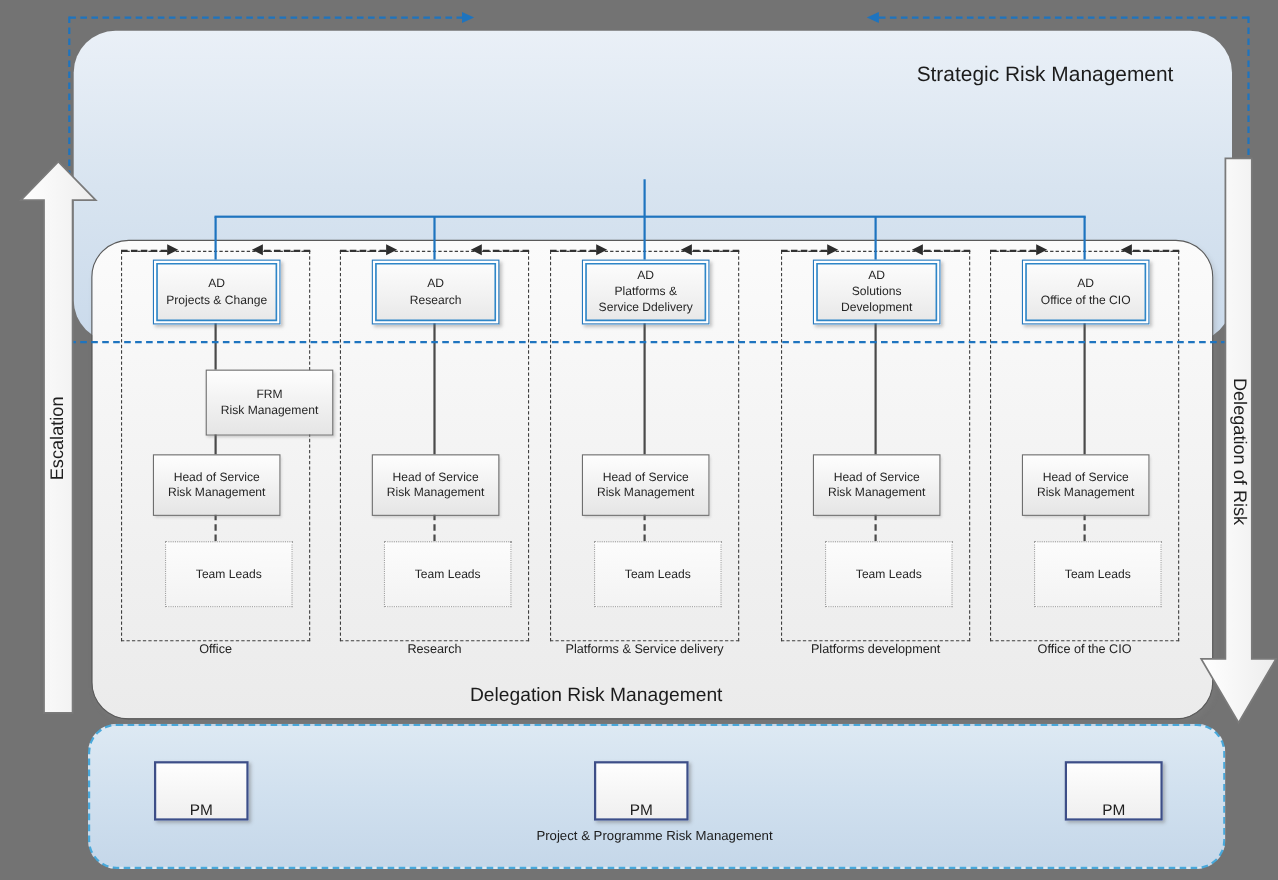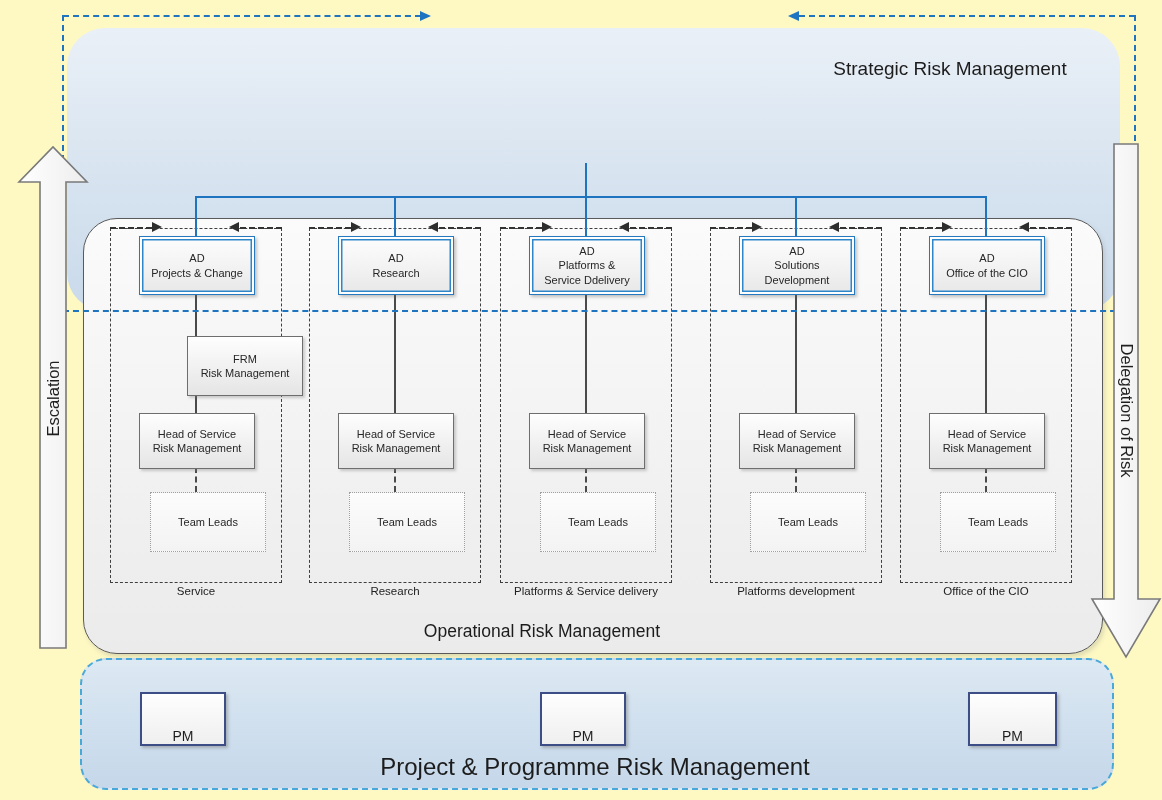--- a/index.html
+++ b/index.html
@@ -1,17 +1,17 @@
 <!DOCTYPE html>
 <html><head>
 <meta charset="utf-8">
 <style>
   html,body{margin:0;padding:0;background:#fff;}
   #canvas{
-    position:relative;width:1162px;height:800px;background:#fef9c3;overflow:hidden;
+    position:relative;width:1162px;height:800px;background:#737373;overflow:hidden;
     font-family:"Liberation Sans", sans-serif;color:#1f1f1f;
   }
   .abs{position:absolute;}
 
   
   #strategic-region{
     left:67px;top:28px;width:1053px;height:283px;border-radius:38px;
     background:linear-gradient(180deg,#eaf0f7 0%,#d8e4f0 50%,#cadaeb 100%);
     z-index:1;
   }
@@ -26,21 +26,21 @@
     left:80px;top:658px;width:1030px;height:128px;border-radius:26px;
     border:2px dashed #49a8da;
     background:linear-gradient(180deg,#dde9f3 0%,#cfdfee 55%,#c5d7e9 100%);
     z-index:2;
   }
 
   
   .sect-title{z-index:3;text-align:center;color:#1c1c1c;}
   #strategic-title{left:700px;top:58px;width:500px;font-size:19px;}
   #operational-title{left:292px;top:621px;width:500px;font-size:17.5px;}
-  #project-title{left:80px;top:753px;width:1030px;font-size:24px;}
+  #project-title{left:80px;top:753px;width:1030px;font-size:12px;}
 
   
   .bdash{z-index:5;}
   #sb-top-left{left:63px;top:15px;width:358px;border-top:2px dashed #1e74bf;}
   #sb-top-right{left:799px;top:15px;width:336px;border-top:2px dashed #1e74bf;}
   #sb-left{left:62px;top:15px;height:296px;width:0;border-left:2px dashed #1e74bf;}
   #sb-right{left:1134px;top:15px;height:296px;width:0;border-left:2px dashed #1e74bf;}
   #sb-bottom{left:63px;top:310px;width:1073px;border-top:2px dashed #1e74bf;}
   .tri-r-blue{width:0;height:0;border-left:11px solid #1e74bf;border-top:5.5px solid transparent;border-bottom:5.5px solid transparent;}
   #sb-arrow-r{left:420px;top:10.5px;}
@@ -112,21 +112,21 @@
 </head>
 <body>
 
 <div id="canvas">
 
   <div class="abs" id="strategic-region"></div>
   <div class="abs" id="operational-region"></div>
   <div class="abs" id="project-region"></div>
 
   <div class="abs sect-title" id="strategic-title">Strategic Risk Management</div>
-  <div class="abs sect-title" id="operational-title">Operational Risk Management</div>
+  <div class="abs sect-title" id="operational-title">Delegation Risk Management</div>
   <div class="abs sect-title" id="project-title">Project &amp; Programme Risk Management</div>
 
   <div class="abs bdash" id="sb-top-left"></div>
   <div class="abs bdash tri-r-blue" id="sb-arrow-r"></div>
   <div class="abs bdash" id="sb-top-right"></div>
   <div class="abs bdash tri-l-blue" id="sb-arrow-l"></div>
   <div class="abs bdash" id="sb-left"></div>
   <div class="abs bdash" id="sb-right"></div>
   <div class="abs bdash" id="sb-bottom"></div>
 
@@ -156,21 +156,21 @@
     </div>
     <div class="conn" style="top:166px;height:19px;"></div>
     <div class="gsub graybox head">
       <span class="boxtext">Head of Service
 Risk Management</span>
     </div>
     <div class="conn-dash"></div>
     <div class="team dotbox">
       <span class="boxtext">Team Leads</span>
     </div>
-    <div class="col-label">Service</div>
+    <div class="col-label">Office</div>
   </div>
 
   <div class="column" style="left:309px;">
     <div class="col-rect"></div>
     <div class="fal"></div>
     <div class="fal-h"></div>
     <div class="far"></div>
     <div class="far-h"></div>
     <div class="adbox bluebox">
       <span class="boxtext">AD

